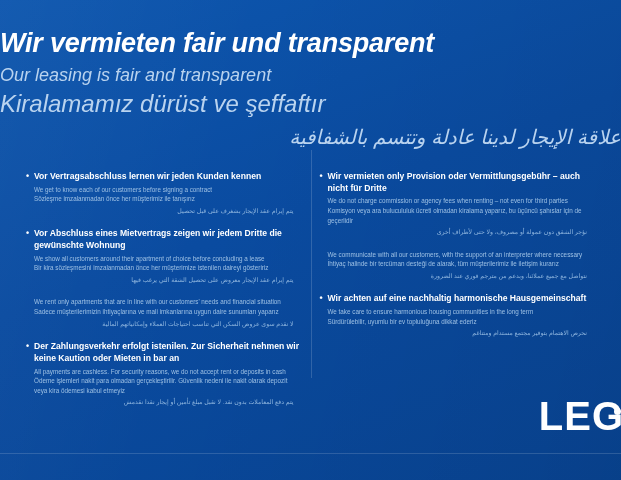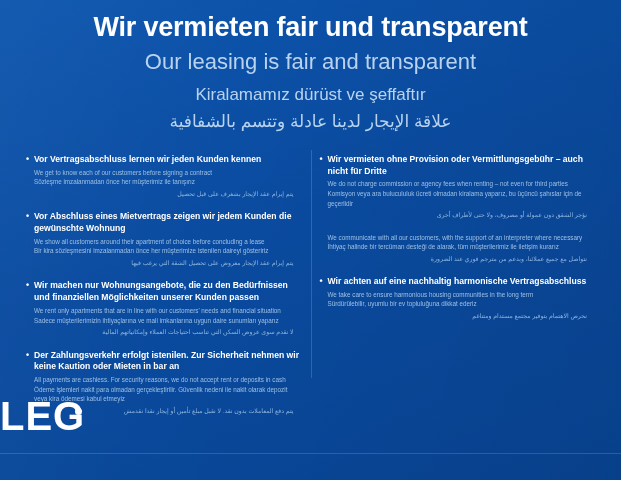--- a/index.html
+++ b/index.html
@@ -28,47 +28,47 @@
     position: absolute;
     left: -10%;
     top: -20%;
     width: 130%;
     height: 160%;
     background: linear-gradient(105deg, rgba(255,255,255,0.045) 0%, rgba(255,255,255,0) 35%, rgba(0,0,0,0.05) 75%, rgba(0,0,0,0.10) 100%);
     pointer-events: none;
   }
   .headings {
     position: relative;
-    text-align: center;
-    padding-top: 12px;
+    padding-top: 28px;
+    font-style: italic;
   }
   .h-main {
     color: #ffffff;
     font-size: 27px;
     font-weight: bold;
     letter-spacing: -0.2px;
     line-height: 1.15;
   }
   .h-sub {
     color: #b9d3ef;
-    font-size: 22px;
+    font-size: 18px;
     font-weight: normal;
     line-height: 1.35;
     margin-top: 4px;
   }
   .h-sub2 {
     color: #b9d3ef;
-    font-size: 17px;
+    font-size: 24px;
     font-weight: normal;
     line-height: 1.35;
-    margin-top: 7px;
+    margin-top: 1px;
   }
   .h-ar {
     color: #b9d3ef;
-    font-size: 17px;
+    font-size: 20px;
     font-weight: normal;
     direction: rtl;
     margin-top: 4px;
   }
   .columns {
     position: relative;
     display: flex;
     gap: 18px;
     padding: 22px 26px 0 26px;
   }
@@ -117,21 +117,21 @@
     top: 150px;
     width: 1px;
     height: 228px;
     background: rgba(255,255,255,0.16);
   }
   .logo-wrap {
     position: absolute;
     left: 0;
     right: 0;
     bottom: 44px;
-    text-align: left;
+    text-align: right;
   }
   .logo {
     display: inline-block;
     color: #ffffff;
     font-size: 40px;
     font-weight: bold;
     letter-spacing: 1px;
     line-height: 1;
     position: relative;
   }
@@ -173,59 +173,58 @@
     <div class="col">
 
       <div class="block">
         <div class="b-title">Vor Vertragsabschluss lernen wir jeden Kunden kennen</div>
         <div class="b-line">We get to know each of our customers before signing a contract</div>
         <div class="b-line">Sözleşme imzalanmadan önce her müşterimiz ile tanışırız</div>
         <div class="b-line rtl">يتم إبرام عقد الإيجار بشغرف على قبل تحصيل</div>
       </div>
 
       <div class="block">
-        <div class="b-title">Vor Abschluss eines Mietvertrags zeigen wir jedem Kunden die gewünschte Wohnung</div>
+        <div class="b-title">Vor Abschluss eines Mietvertrags zeigen wir jedem Dritte die gewünschte Wohnung</div>
         <div class="b-line">We show all customers around their apartment of choice before concluding a lease</div>
         <div class="b-line">Bir kira sözleşmesini imzalanmadan önce her müşterimize istenilen daireyi gösteririz</div>
         <div class="b-line rtl">يتم إبرام عقد الإيجار معروض على تحصيل الشقة التي يرغب فيها</div>
       </div>
 
       <div class="block">
-        <div class="b-title">Wir machen nur Wohnungsangebote, die zu den Bedürfnissen und finanziellen Möglichkeiten unserer Kunden passen</div>
         <div class="b-line">We rent only apartments that are in line with our customers' needs and financial situation</div>
         <div class="b-line">Sadece müşterilerimizin ihtiyaçlarına ve mali imkanlarına uygun daire sunumları yaparız</div>
         <div class="b-line rtl">لا نقدم سوى عروض السكن التي تناسب احتياجات العملاء وإمكانياتهم المالية</div>
       </div>
 
       <div class="block">
         <div class="b-title">Der Zahlungsverkehr erfolgt istenilen. Zur Sicherheit nehmen wir keine Kaution oder Mieten in bar an</div>
         <div class="b-line">All payments are cashless. For security reasons, we do not accept rent or deposits in cash</div>
         <div class="b-line">Ödeme işlemleri nakit para olmadan gerçekleştirilir. Güvenlik nedeni ile nakit olarak depozit veya kira ödemesi kabul etmeyiz</div>
         <div class="b-line rtl">يتم دفع المعاملات بدون نقد. لا نقبل مبلغ تأمين أو إيجار نقدا نقدمش</div>
       </div>
 
     </div>
 
     <div class="col">
 
       <div class="block">
-        <div class="b-title">Wir vermieten ohne Provision oder Vermittlungsgebühr – auch nicht für Dritte</div>
+        <div class="b-title">Wir vermieten only Provision oder Vermittlungsgebühr – auch nicht für Dritte</div>
         <div class="b-line">We do not charge commission or agency fees when renting – not even for third parties</div>
         <div class="b-line">Komisyon veya ara bulucululuk ücreti olmadan kiralama yaparız, bu üçüncü şahıslar için de geçerlidir</div>
         <div class="b-line rtl">نؤجر الشقق دون عمولة أو مصروف، ولا حتى لأطراف أخرى</div>
       </div>
 
       <div class="block">
         <div class="b-line">We communicate with all our customers, with the support of an interpreter where necessary</div>
         <div class="b-line">İhtiyaç halinde bir tercüman desteği de alarak, tüm müşterilerimiz ile iletişim kurarız</div>
         <div class="b-line rtl">نتواصل مع جميع عملائنا، وبدعم من مترجم فوري عند الضرورة</div>
       </div>
 
       <div class="block">
-        <div class="b-title">Wir achten auf eine nachhaltig harmonische Vertragsabschluss</div>
+        <div class="b-title">Wir achten auf eine nachhaltig harmonische Hausgemeinschaft</div>
         <div class="b-line">We take care to ensure harmonious housing communities in the long term</div>
         <div class="b-line">Sürdürülebilir, uyumlu bir ev topluluğuna dikkat ederiz</div>
         <div class="b-line rtl">نحرص الاهتمام بتوفير مجتمع مستدام ومتناغم</div>
       </div>
 
     </div>
 
   </div>
 
   <div class="logo-wrap">

